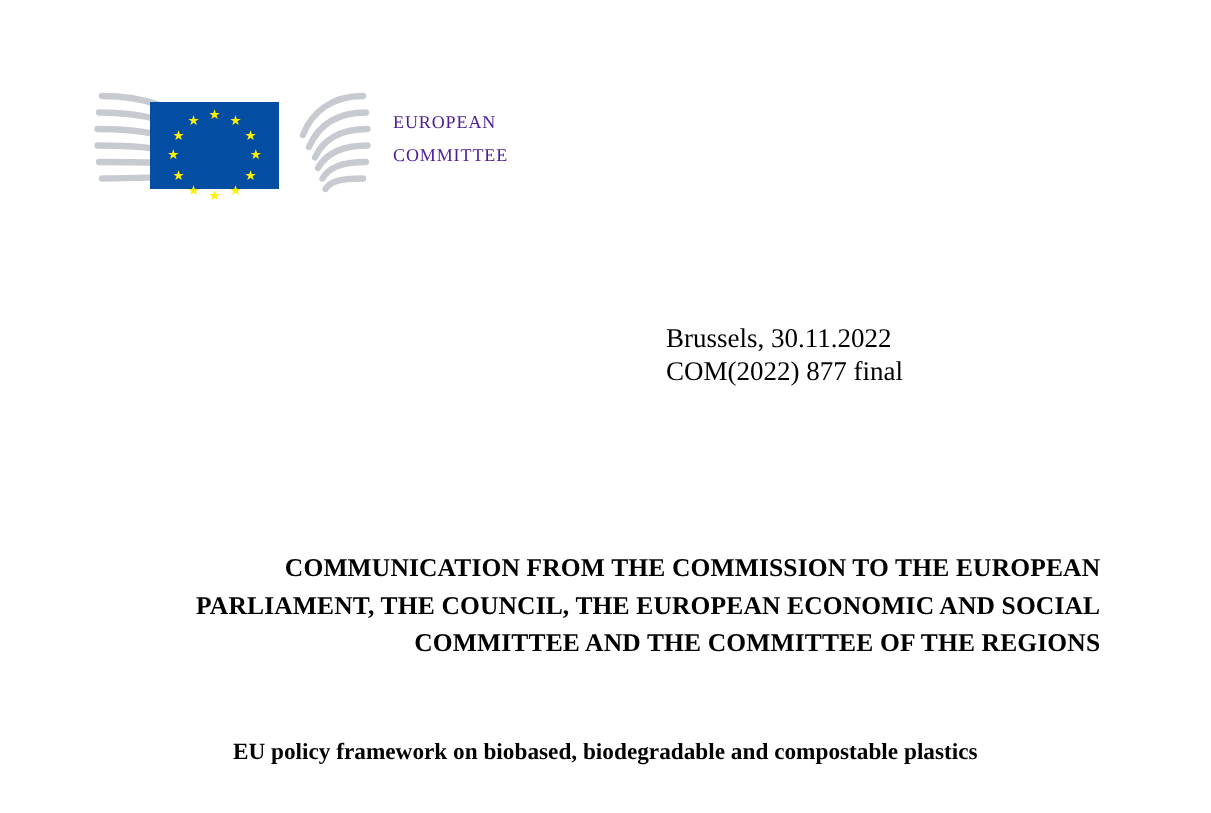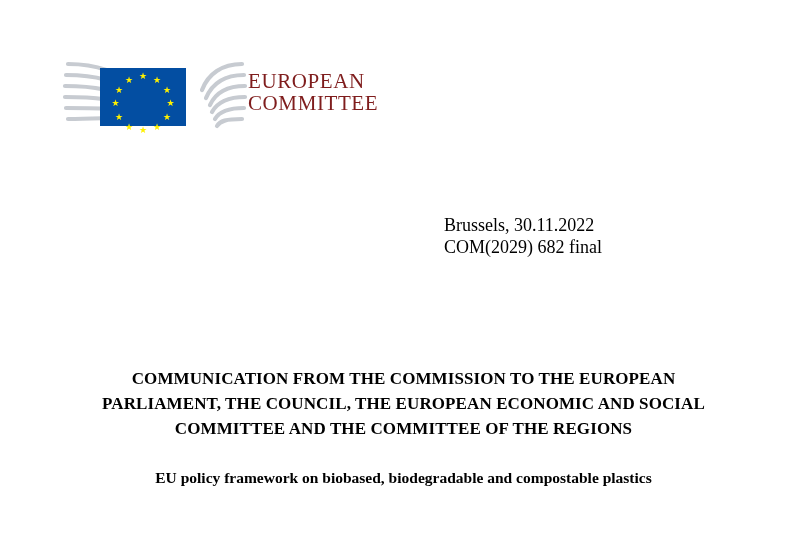--- a/index.html
+++ b/index.html
@@ -58,25 +58,26 @@
     position: absolute;
     color: #FFF100;
     font-size: 9px;
     line-height: 9px;
     width: 9px;
     height: 9px;
     text-align: center;
   }
 
   .inst-name {
+    margin-left: 14px;
     font-family: "Liberation Serif", serif;
-    font-size: 21px;
+    font-size: 12px;
     line-height: 22px;
     letter-spacing: 0.6px;
-    color: #7f1d1d;
+    color: #4c1d95;
   }
   .inst-name div { white-space: nowrap; }
 
   
   .docref {
     position: absolute;
     left: 444px;
     top: 214px;
     font-size: 18px;
     line-height: 22px;
@@ -91,24 +92,25 @@
     text-align: center;
   }
 
   .main-title {
     font-size: 17px;
     font-weight: bold;
     line-height: 25px;
     letter-spacing: 0.1px;
     margin: 0 auto;
     width: 660px;
+    text-align: right;
   }
 
   .subtitle {
-    margin-top: 26px;
+    margin-top: 50px;
     font-size: 15.5px;
     font-weight: bold;
     line-height: 22px;
     text-align: center;
   }
 </style>
 </head>
 <body>
 
 <div class="page">
@@ -152,21 +154,21 @@
     </div>
 
     <div class="inst-name">
       <div>EUROPEAN</div>
       <div>COMMITTEE</div>
     </div>
   </div>
 
   <div class="docref">
     <div>Brussels, 30.11.2022</div>
-    <div>COM(2029) 682 final</div>
+    <div>COM(2022) 877 final</div>
   </div>
 
   <div class="title-block">
     <div class="main-title">COMMUNICATION FROM THE COMMISSION TO THE EUROPEAN PARLIAMENT, THE COUNCIL, THE EUROPEAN ECONOMIC AND SOCIAL COMMITTEE AND THE COMMITTEE OF THE REGIONS</div>
     <div class="subtitle">EU policy framework on biobased, biodegradable and compostable plastics</div>
   </div>
 
 </div>
 
 </body></html>

